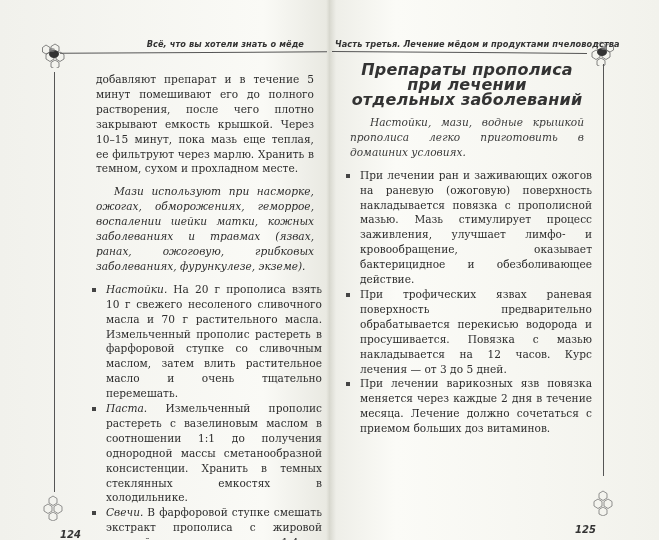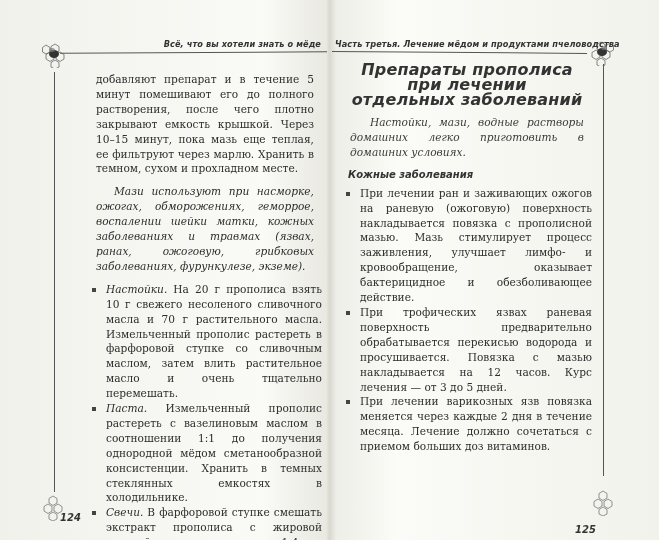--- a/index.html
+++ b/index.html
@@ -30,21 +30,21 @@
       position: absolute;
       top: 39px;
       font-family: "DejaVu Sans", "Liberation Sans", sans-serif;
       font-style: italic;
       font-weight: bold;
       font-size: 8.2px;
       color: #333;
       white-space: nowrap;
       letter-spacing: 0.1px;
     }
-    .page-left .running-head { right: 8px; }
+    .page-left .running-head { right: 25px; }
     .page-right .running-head { left: 5px; }
 
     .head-rule {
       position: absolute;
       height: 1px;
       background: #555;
     }
     .page-left .head-rule { left: 60px; right: 2px; top: 52px; transform: rotate(-0.3deg); }
     .page-right .head-rule { left: 2px; right: 72px; top: 52px; transform: rotate(0.4deg); }
 
@@ -65,21 +65,21 @@
     .page-right .hc-bottom { left: 262px; top: 490px; }
 
     .folio {
       position: absolute;
       font-family: "DejaVu Sans", "Liberation Sans", sans-serif;
       font-style: italic;
       font-weight: bold;
       font-size: 10px;
       color: #333;
     }
-    .page-left .folio { left: 60px; top: 512px; }
+    .page-left .folio { left: 60px; top: 529px; }
     .page-right .folio { left: 245px; top: 496px; margin-top: 28px; }
 
     .text {
       position: absolute;
       font-size: 10.6px;
       line-height: 14.9px;
       color: #2d2d2d;
       text-align: justify;
     }
     .page-left .text { left: 88px; top: 64px; width: 234px; }
@@ -155,21 +155,21 @@
     </svg>
 
     <div class="text">
       <p class="cont-first">добавляют препарат и в течение 5 минут помешивают его до полного растворения, после чего плотно закрывают емкость крышкой. Через 10–15 минут, пока мазь еще теплая, ее фильтруют через марлю. Хранить в темном, сухом и прохладном месте.</p>
       <p class="indent italic-para">Мази используют при насморке, ожогах, обморожениях, геморрое, воспалении шейки матки, кожных заболеваниях и травмах (язвах, ранах, ожоговую, грибковых заболеваниях, фурункулезе, экземе).</p>
       <ul class="bullets">
         <li>
           <span class="bullet-mark"></span><span class="em">Настойки.</span><span> На 20 г прополиса взять 10 г свежего несоленого сливочного масла и 70 г растительного масла. Измельченный прополис растереть в фарфоровой ступке со сливочным маслом, затем влить растительное масло и очень тщательно перемешать.</span>
         </li>
         <li>
-          <span class="bullet-mark"></span><span class="em">Паста.</span><span> Измельченный прополис растереть с вазелиновым маслом в соотношении 1:1 до получения однородной мёдом сметанообразной консистенции. Хранить в темных стеклянных емкостях в холодильнике.</span>
+          <span class="bullet-mark"></span><span class="em">Паста.</span><span> Измельченный прополис растереть с вазелиновым маслом в соотношении 1:1 до получения однородной массы сметанообразной консистенции. Хранить в темных стеклянных емкостях в холодильнике.</span>
         </li>
         <li>
           <span class="bullet-mark"></span><span class="em">Свечи.</span><span> В фарфоровой ступке смешать экстракт прополиса с жировой основой в соотношении 1:4 и размешивать до получения однородной густой массы. Из массы формуют свечи (диаметр — 1 см, длина — 2 см, с заостренными кончиками) и заворачивают каждую свечу в целлофан. Хранят в холодильнике. Свечи применяют при заболеваниях прямой кишки, предстательной железы, гинекологических заболеваниях. Рекомендуется каждую процедуру предварять очистительной клизмой.</span>
         </li>
       </ul>
     </div>
 
     <svg class="honeycomb hc-bottom" width="22" height="26" viewBox="0 0 22 26">
       <g fill="none" stroke="#666" stroke-width="0.7">
         <polygon points="11,1 15,3.5 15,8 11,10.5 7,8 7,3.5"></polygon>
@@ -196,22 +196,21 @@
       </g>
       <ellipse cx="14" cy="12" rx="5" ry="4" fill="#333"></ellipse>
       <ellipse cx="16" cy="8" rx="3" ry="2" fill="#777" opacity="0.7"></ellipse>
     </svg>
 
     <div class="text">
       <div class="section-title">
         <div>Препараты прополиса при лечении</div>
         <div>отдельных заболеваний</div>
       </div>
-      <p class="intro">Настойки, мази, водные растворы домашних легко приготовить в домашних условиях.</p>
-      <div class="subsection-title">Кожные заболевания</div>
+      <p class="intro">Настойки, мази, водные крышкой прополиса легко приготовить в домашних условиях.</p>
       <ul class="bullets">
         <li><span class="bullet-mark"></span><span>При лечении ран и заживающих ожогов на раневую (ожоговую) поверхность накладывается повязка с прополисной мазью. Мазь стимулирует процесс заживления, улучшает лимфо- и кровообращение, оказывает бактерицидное и обезболивающее действие.</span></li>
         <li><span class="bullet-mark"></span><span>При трофических язвах раневая поверхность предварительно обрабатывается перекисью водорода и просушивается. Повязка с мазью накладывается на 12 часов. Курс лечения — от 3 до 5 дней.</span></li>
         <li><span class="bullet-mark"></span><span>При лечении варикозных язв повязка меняется через каждые 2 дня в течение месяца. Лечение должно сочетаться с приемом больших доз витаминов.</span></li>
 
       </ul>
     </div>
 
     <div class="folio">125</div>
     <svg class="honeycomb hc-bottom" width="22" height="26" viewBox="0 0 22 26">

